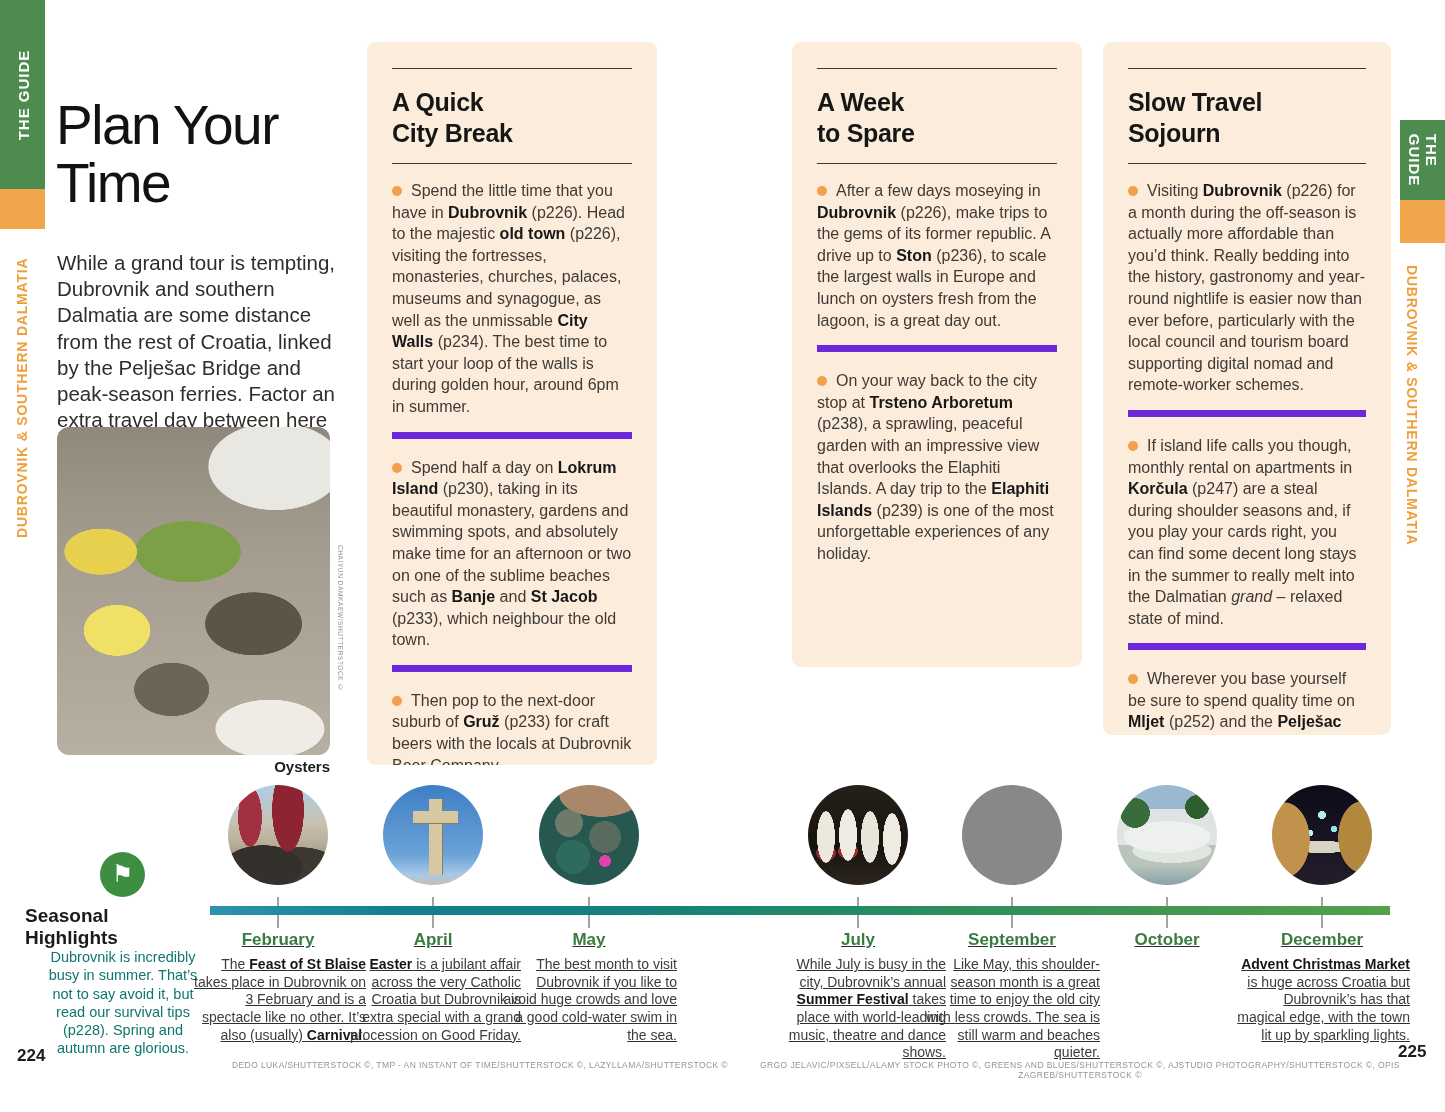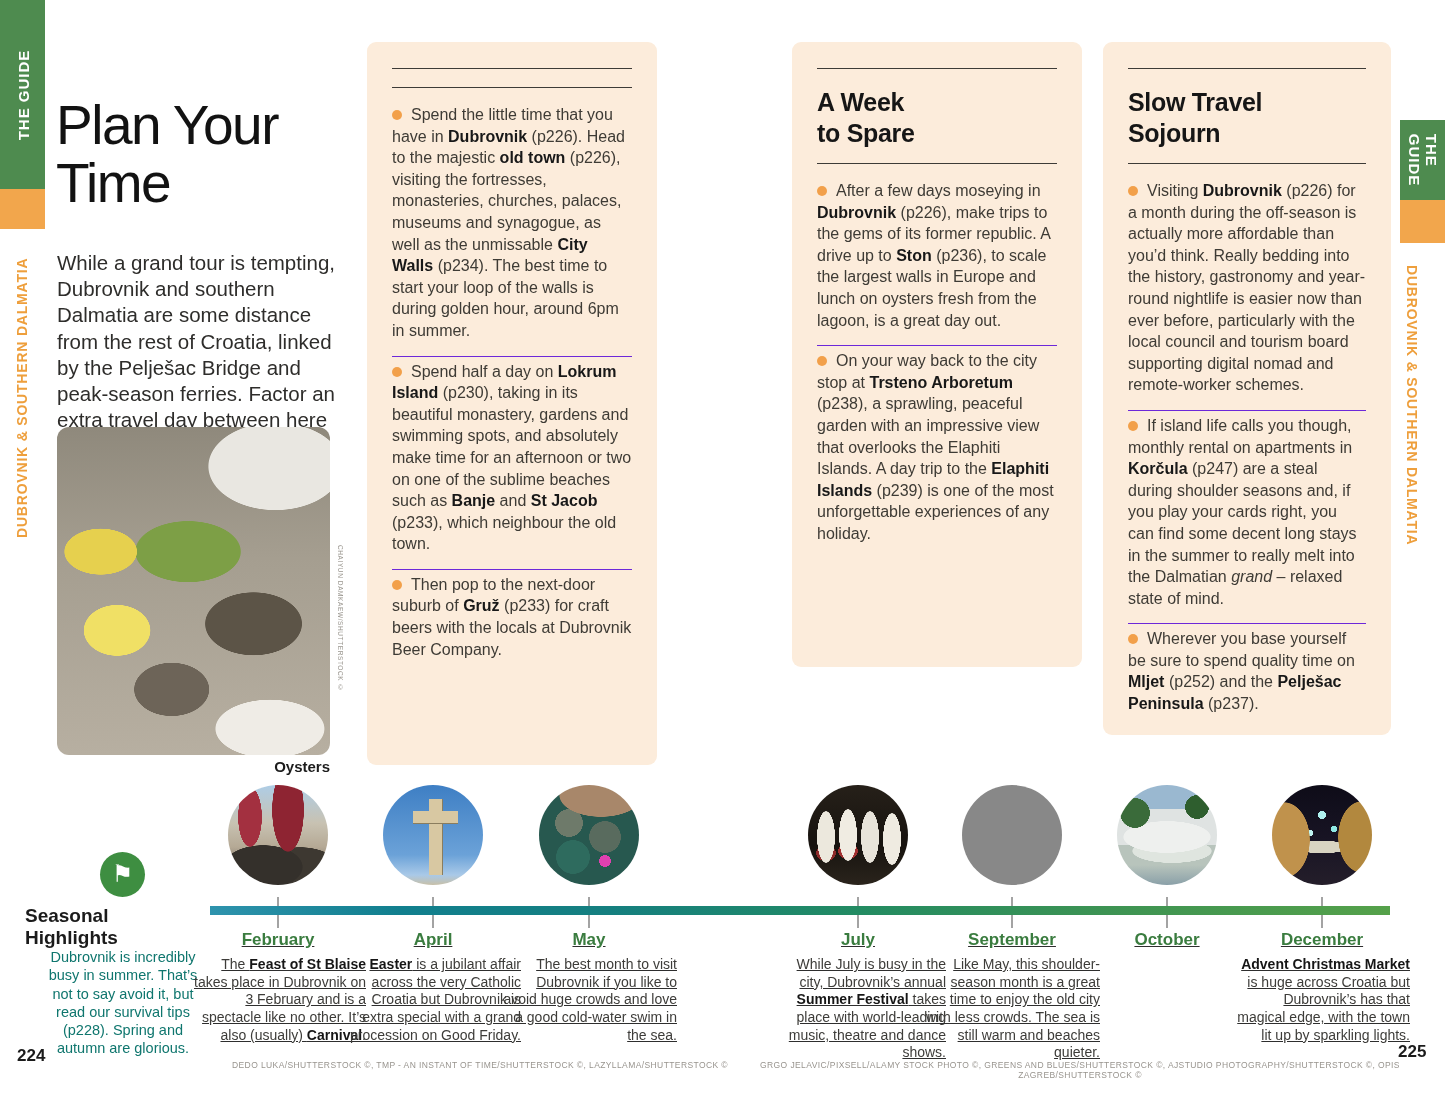--- a/index.html
+++ b/index.html
@@ -43,21 +43,21 @@
   .fig-caption { position:absolute; left:57px; top:758px; width:273px;
     text-align:right; font-size:15px; font-weight:700; color:#1c1c1c; }
   
   .card { position:absolute; top:42px; background:#FCECDB; border-radius:9px;
     padding:26px 25px 20px; overflow:hidden; }
   .card .topline { border-top:1.5px solid #3d3b37; margin-bottom:18px; }
   .card-title { font-size:25px; font-weight:700; line-height:1.24; color:#161616;
     white-space:pre-line; letter-spacing:-0.3px; margin-bottom:14px; }
   .card .underline { border-top:1.5px solid #3d3b37; margin-bottom:16px; }
   .bullet { font-size:16px; line-height:1.35; color:#3e3b35; margin-bottom:14px; }
-  .bullet + .bullet { border-top:1px solid #6d28d9; padding-top:4px; }
+  .bullet + .bullet { border-top:7px solid #6d28d9; padding-top:18px; }
   .bullet b { color:#181818; }
   .dot { display:inline-block; width:10px; height:10px; border-radius:50%;
     background:#F2A04A; margin-right:9px; }
   
   .flag-badge { position:absolute; left:100px; top:852px; width:45px; height:45px;
     border-radius:50%; background:#3E8E41; color:#fff; text-align:center;
     font-size:24px; line-height:44px; }
   .seasonal-title { position:absolute; left:25px; top:905px; width:195px;
     text-align:left; font-size:19px; font-weight:700; color:#1b1b1b;
     line-height:1.15; white-space:pre-line; }
@@ -145,20 +145,22 @@
   <h1 class="intro-title">Plan Your Time</h1>
   <p class="intro-par">While a grand tour is tempting, Dubrovnik and southern Dalmatia are some distance from the rest of Croatia, linked by the Pelješac Bridge and peak-season ferries. Factor an extra travel day between here and the rest of the country.</p>
 
   <div class="fig"></div>
   <div class="fig-credit vert-down">CHAIYUN DAMKAEW/SHUTTERSTOCK ©</div>
   <div class="fig-caption">Oysters</div>
 
   <div id="cards">
       <section class="card" style="left: 367px; width: 290px; height: 723px;">
     <div class="topline"></div>
+    <h3 class="card-title">A Quick
+City Break</h3>
     <div class="underline"></div>
     <div>
           <p class="bullet"><span class="dot"></span>Spend the little time that you have in <b>Dubrovnik</b> (p226). Head to the majestic <b>old town</b> (p226), visiting the fortresses, monasteries, churches, palaces, museums and synagogue, as well as the unmissable <b>City Walls</b> (p234). The best time to start your loop of the walls is during golden hour, around 6pm in summer.</p>
           <p class="bullet"><span class="dot"></span>Spend half a day on <b>Lokrum Island</b> (p230), taking in its beautiful monastery, gardens and swimming spots, and absolutely make time for an afternoon or two on one of the sublime beaches such as <b>Banje</b> and <b>St Jacob</b> (p233), which neighbour the old town.</p>
           <p class="bullet"><span class="dot"></span>Then pop to the next-door suburb of <b>Gruž</b> (p233) for craft beers with the locals at Dubrovnik Beer Company.</p>
         </div>
   </section>
       <section class="card" style="left: 792px; width: 290px; height: 625px;">
     <div class="topline"></div>
     <h3 class="card-title">A Week

